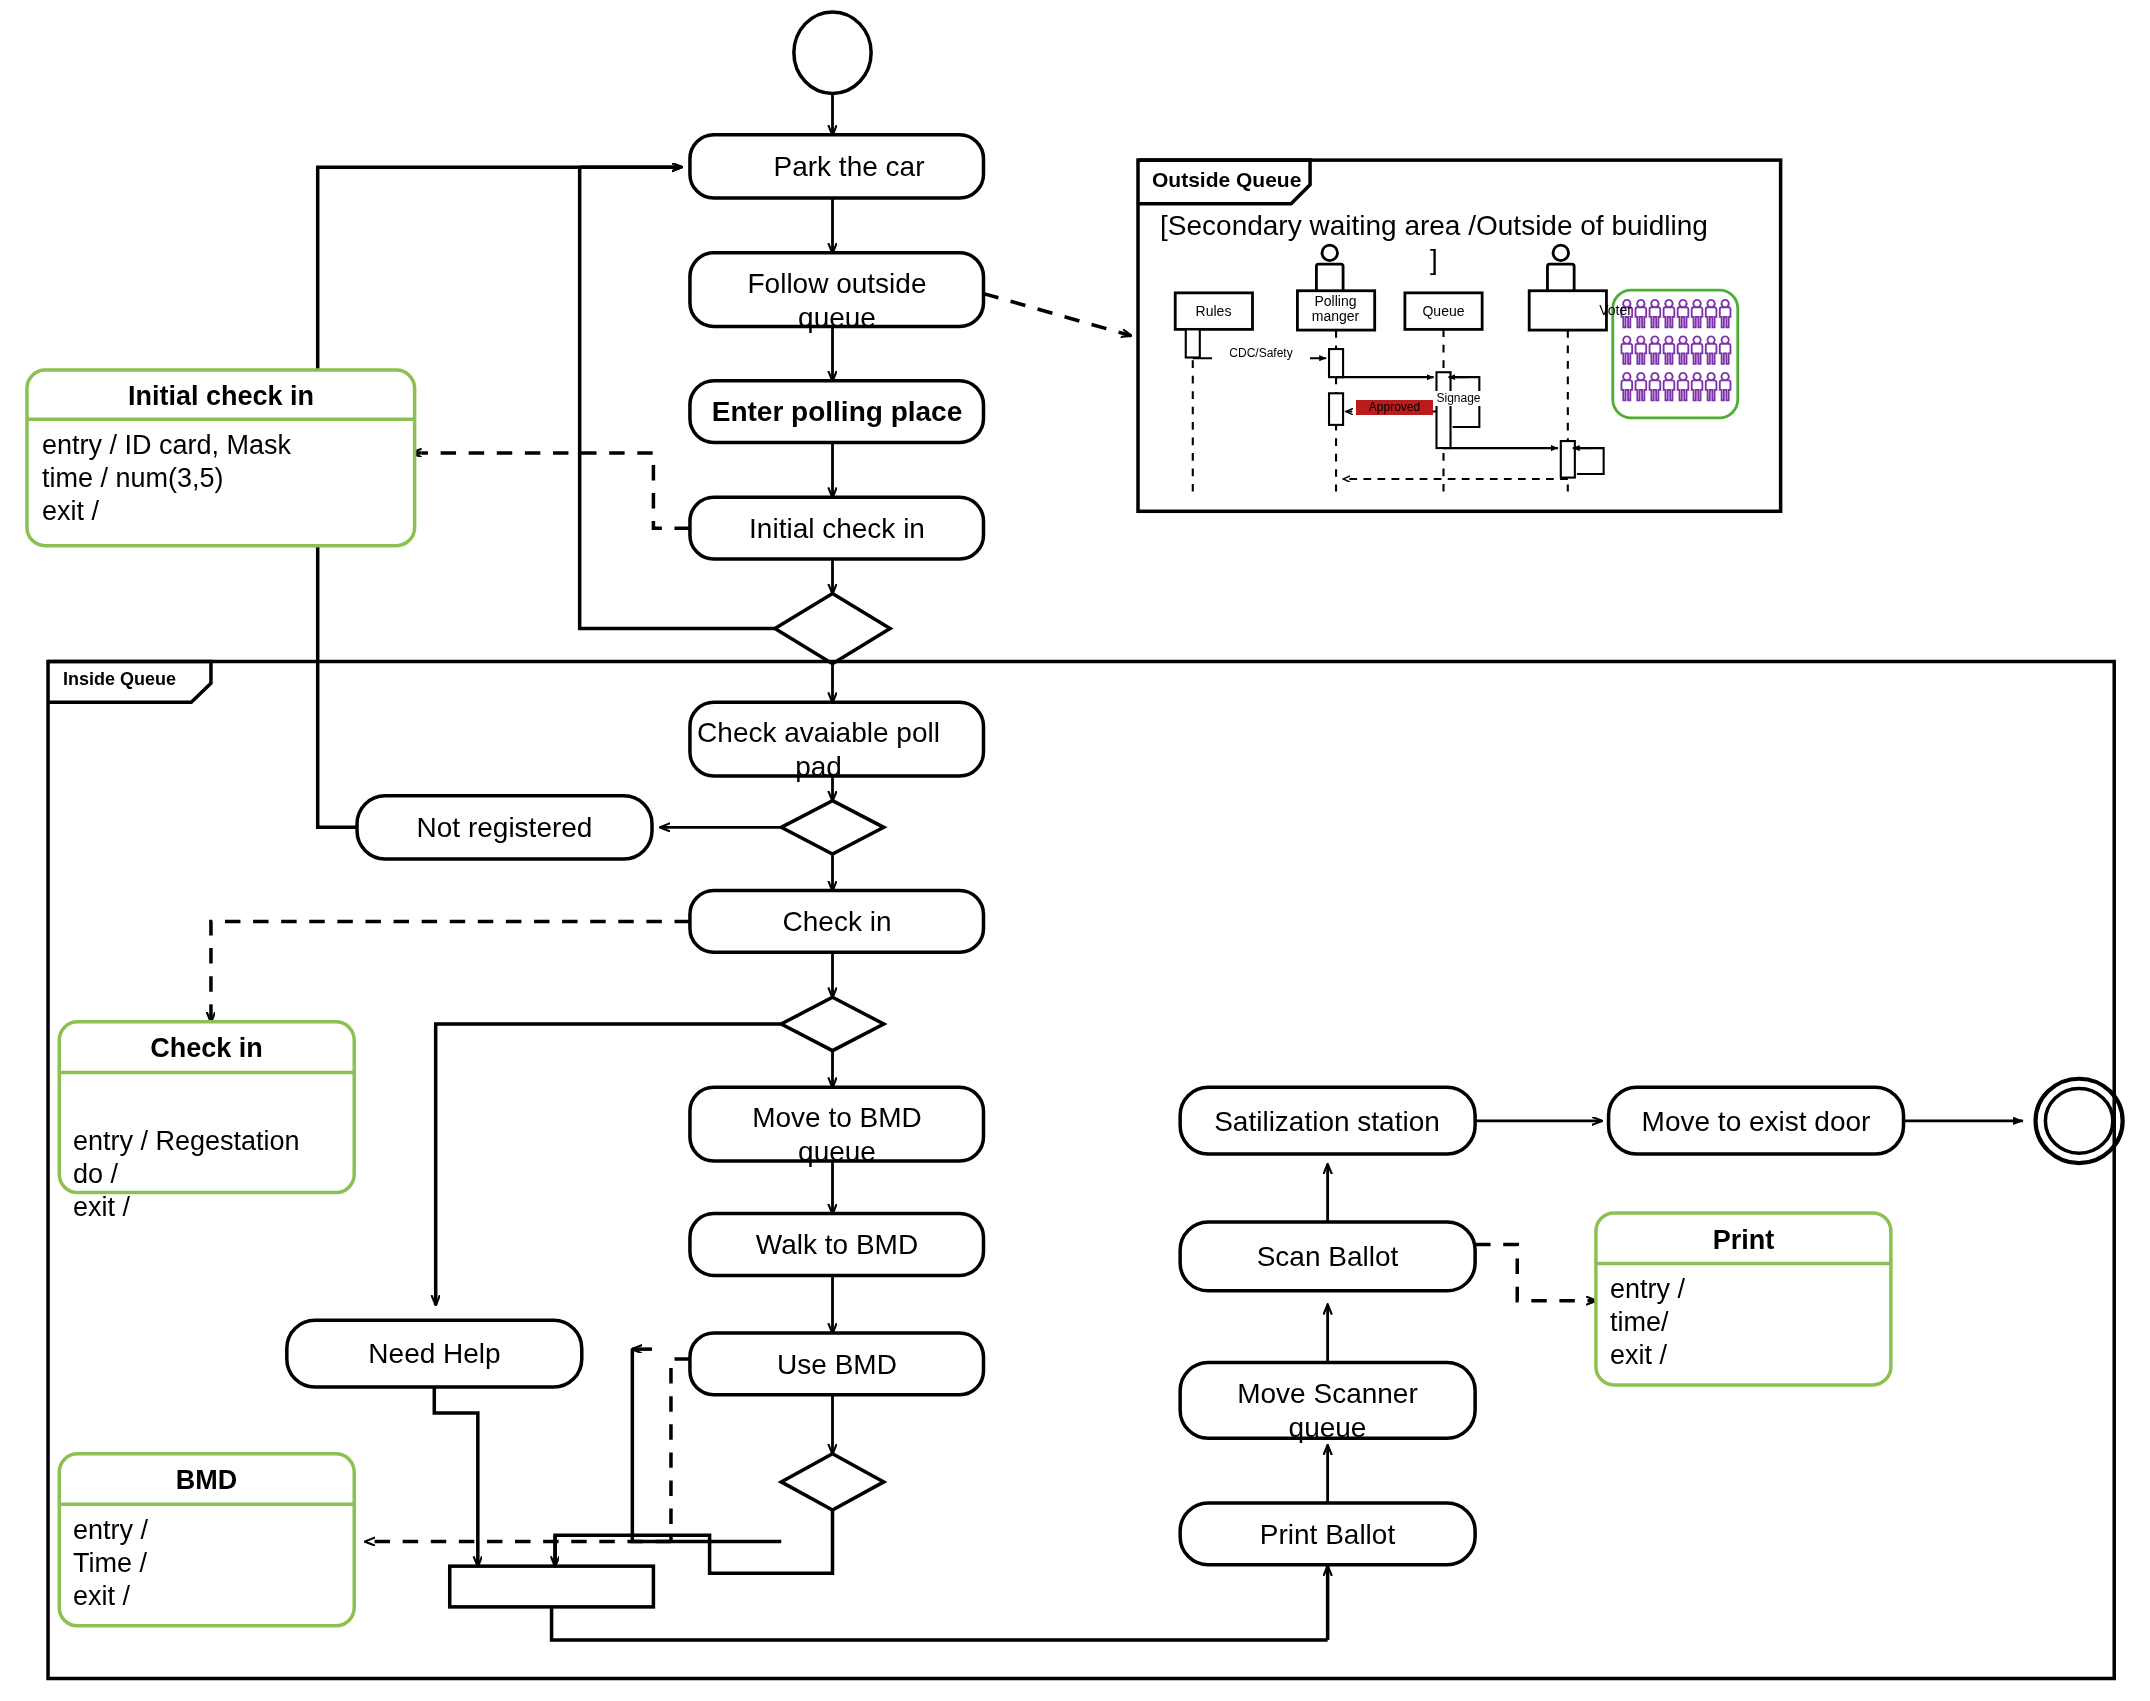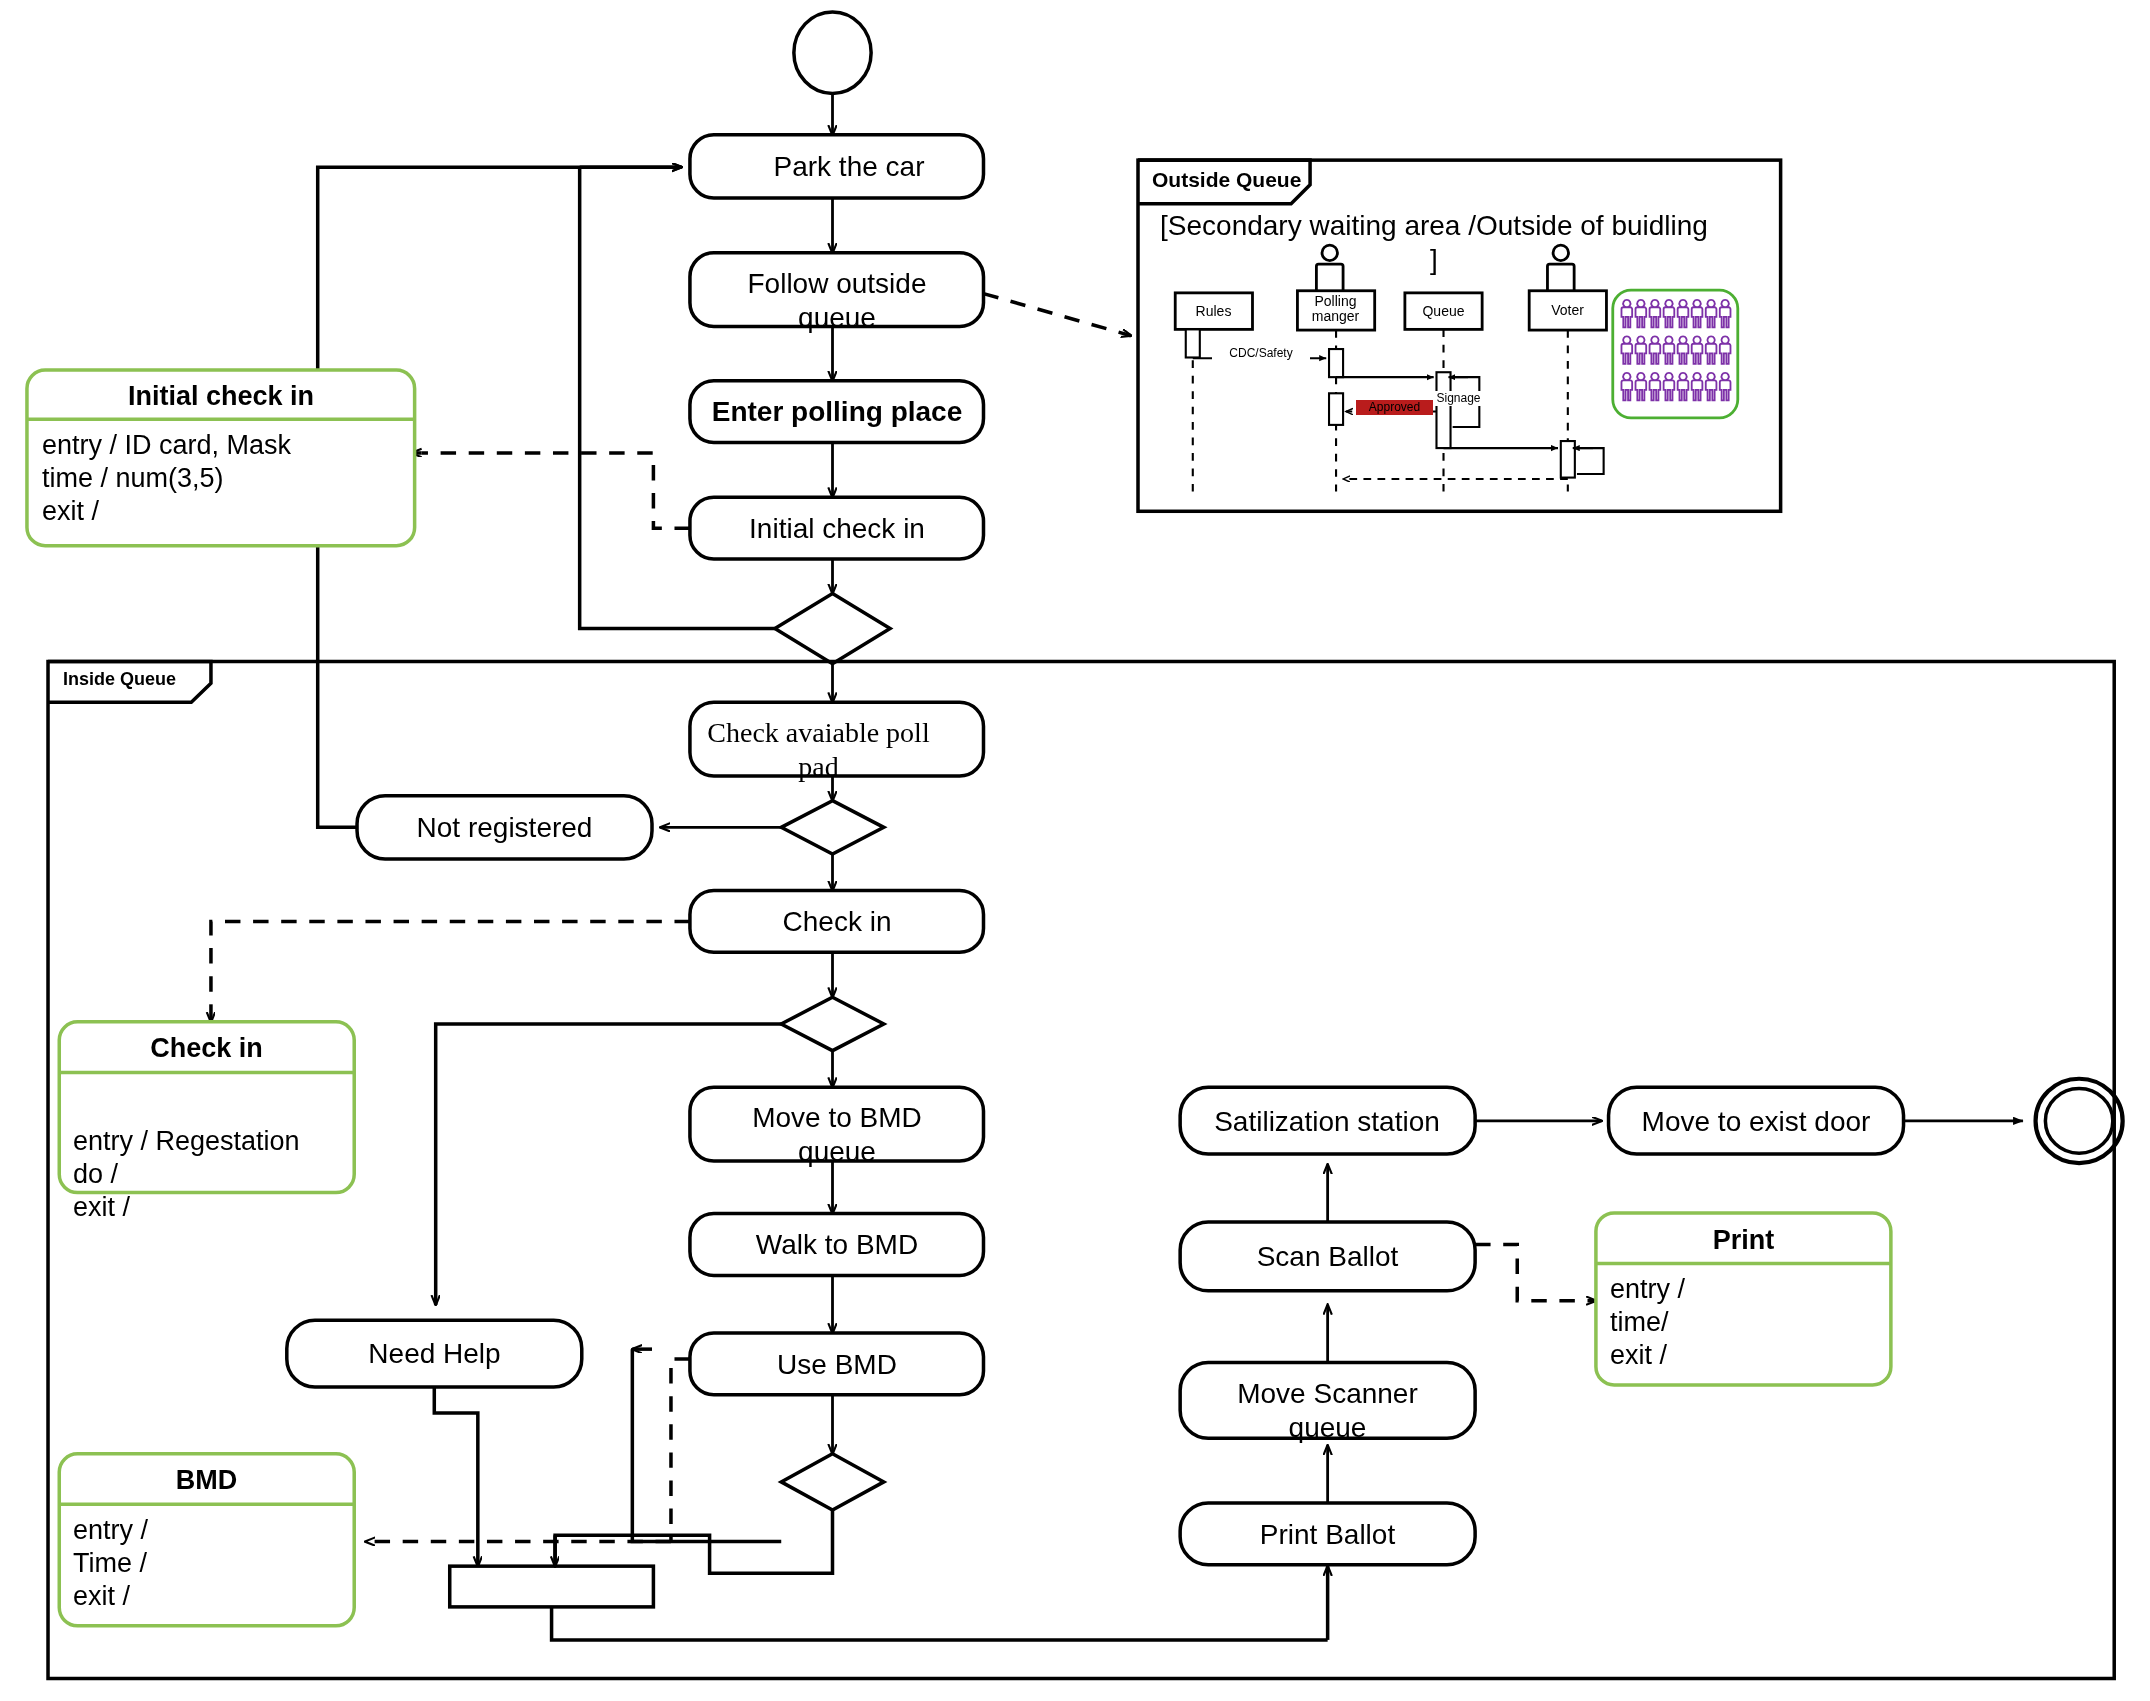--- a/index.html
+++ b/index.html
@@ -248,21 +248,21 @@
     <rect x="2272" y="1727" width="420" height="245" rx="26" fill="#fff" stroke="#8CC152" stroke-width="5"></rect>
     <line x1="2272" y1="1799" x2="2692" y2="1799" stroke="#8CC152" stroke-width="5"></line>
   </g>
 </svg>
 
 <div class="lbl act-lbl" style="left:690px;top:150px;width:294px;padding-left:12px;">Park the car</div>
 <div class="lbl act-lbl" style="left:690px;top:267px;width:294px;white-space:pre-line;">Follow outside
 queue</div>
 <div class="lbl act-lbl" style="left:690px;top:395px;width:294px;font-weight:bold;">Enter polling place</div>
 <div class="lbl act-lbl" style="left:690px;top:512px;width:294px;">Initial check in</div>
-<div class="lbl act-lbl" style="left:690px;top:716px;width:257px;white-space:pre-line;font-family:Liberation Serif, serif;">Check avaiable poll
+<div class="lbl act-lbl" style="left:690px;top:716px;width:257px;white-space:pre-line;">Check avaiable poll
 pad</div>
 <div class="lbl act-lbl" style="left:357px;top:811px;width:295px;">Not registered</div>
 <div class="lbl act-lbl" style="left:690px;top:905px;width:294px;">Check in</div>
 <div class="lbl act-lbl" style="left:690px;top:1101px;width:294px;white-space:pre-line;">Move to BMD
 queue</div>
 <div class="lbl act-lbl" style="left:690px;top:1228px;width:294px;">Walk to  BMD</div>
 <div class="lbl act-lbl" style="left:690px;top:1348px;width:294px;">Use BMD</div>
 <div class="lbl act-lbl" style="left:287px;top:1337px;width:295px;">Need Help</div>
 <div class="lbl act-lbl" style="left:1180px;top:1518px;width:295px;">Print Ballot</div>
 <div class="lbl act-lbl" style="left:1180px;top:1377px;width:295px;white-space:pre-line;">Move Scanner
@@ -292,20 +292,20 @@
 exit /</div>
 
 <div class="lbl frame-title" style="left:63px;top:669px;width:155px;">Inside  Queue</div>
 <div class="lbl frame-title" style="left:1152px;top:167px;width:162px;font-size:21px;">Outside Queue</div>
 <div class="lbl frame-cond" style="left:1153px;top:209px;width:562px;">[Secondary waiting area /Outside of buidling ]</div>
 
 <div class="lbl sd-lbl" style="left:1175px;top:303px;width:77px;">Rules</div>
 <div class="lbl sd-lbl" style="left:1297px;top:294px;width:77px;white-space:pre-line;line-height:1.1;">Polling
 manger</div>
 <div class="lbl sd-lbl" style="left:1405px;top:303px;width:77px;">Queue</div>
-<div class="lbl sd-lbl" style="left:1529px;top:302px;width:77px;">Voter</div>
+<div class="lbl sd-lbl" style="left:1529px;top:302px;width:77px;padding-left:48px;">Voter</div>
 
 <div class="lbl sd-msg" style="left:1212px;top:346px;width:98px;background:#fff;">CDC/Safety</div>
 <div class="lbl sd-msg" style="left:1427px;top:391px;width:63px;background:#fff;">Signage</div>
 <div class="lbl sd-msg" style="left:1356px;top:400px;width:77px;background:#b91c1c;">Approved</div>
 
 </div>
 
 
 </body></html>

